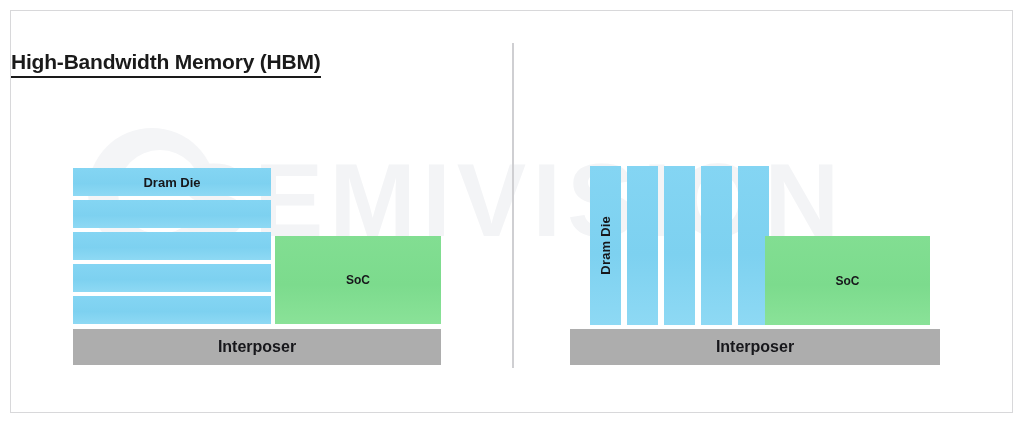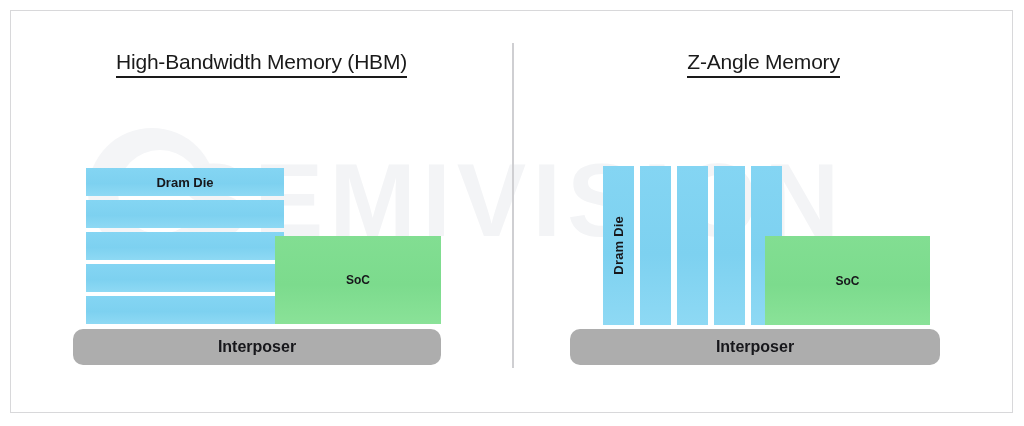--- a/index.html
+++ b/index.html
@@ -97,23 +97,22 @@
     z-index: 2;
   }
   .panel-left  { left: 11px;  width: 501px; }
   .panel-right { left: 514px; width: 499px; }
 
   .panel-title {
     position: absolute;
     top: 50px;
     left: 0;
     width: 100%;
-    text-align: center;
     font-size: 21px;
-    font-weight: 400;
+    font-weight: 700;
     color: #1a1a1a;
     letter-spacing: -0.2px;
   }
   .panel-title span.ul {
     border-bottom: 2px solid #1a1a1a;
     padding-bottom: 3px;
   }
 
   
   .blk {
@@ -122,30 +121,28 @@
     display: flex;
     align-items: center;
     justify-content: center;
     font-size: 13px;
     font-weight: 700;
     color: #17171b;
   }
 
   .blk-dram {
     background: linear-gradient(180deg, #84d5f3 0%, #7dd1f0 55%, #8ed9f4 100%);
-    margin-left: 13px;
   }
   .blk-soc {
     background: linear-gradient(180deg, #82de92 0%, #7cdb8d 55%, #8ae298 100%);
     font-size: 12px;
   }
   .blk-interposer {
     background: #adadad;
     font-size: 16px;
-    border-radius: 10px;
   }
 
   .vertical-label {
     writing-mode: vertical-rl;
     transform: rotate(180deg);
     font-size: 13px;
     font-weight: 700;
     color: #17171b;
     letter-spacing: 0.2px;
   }
@@ -182,23 +179,20 @@
       <span>SoC</span>
     </div>
 
     <div class="blk blk-interposer" style="left:62px; top:329px; width:368px; height:36px;">
       <span>Interposer</span>
     </div>
   </div>
 
   <div class="panel panel-right">
 
-    <div class="panel-title">
-      <span class="ul">Z-Angle Memory</span>
-    </div>
 
     <div class="blk blk-dram" style="left:76px; top:166px; width:31px; height:159px;">
       <span class="vertical-label">Dram Die</span>
     </div>
     <div class="blk blk-dram" style="left:113px; top:166px; width:31px; height:159px;"></div>
     <div class="blk blk-dram" style="left:150px; top:166px; width:31px; height:159px;"></div>
     <div class="blk blk-dram" style="left:187px; top:166px; width:31px; height:159px;"></div>
     <div class="blk blk-dram" style="left:224px; top:166px; width:31px; height:159px;"></div>
 
     <div class="blk blk-soc" style="left:251px; top:236px; width:165px; height:89px;">

